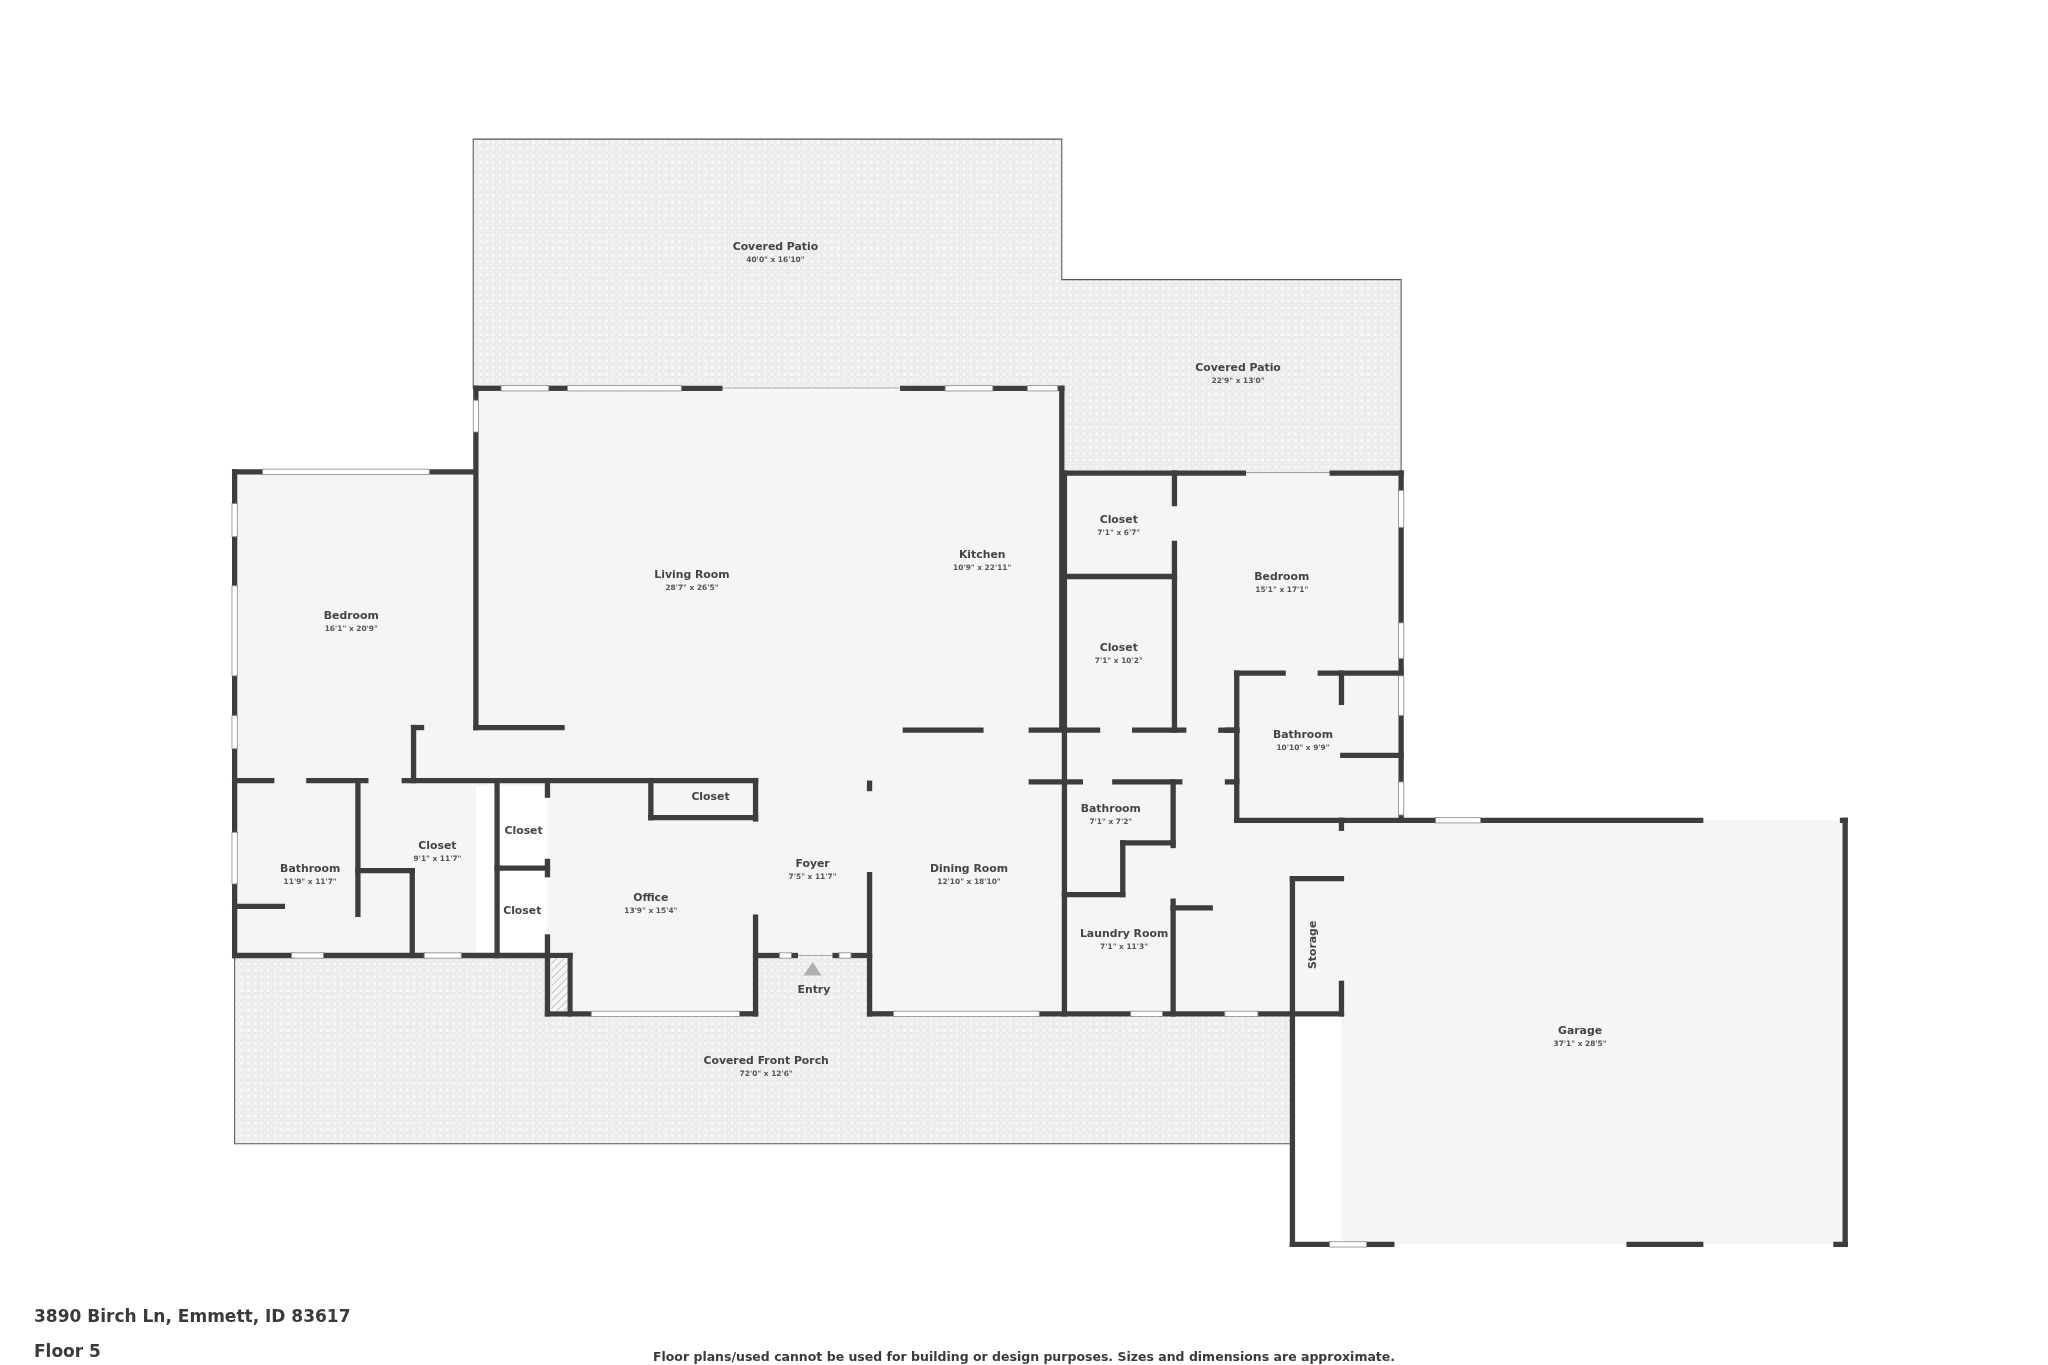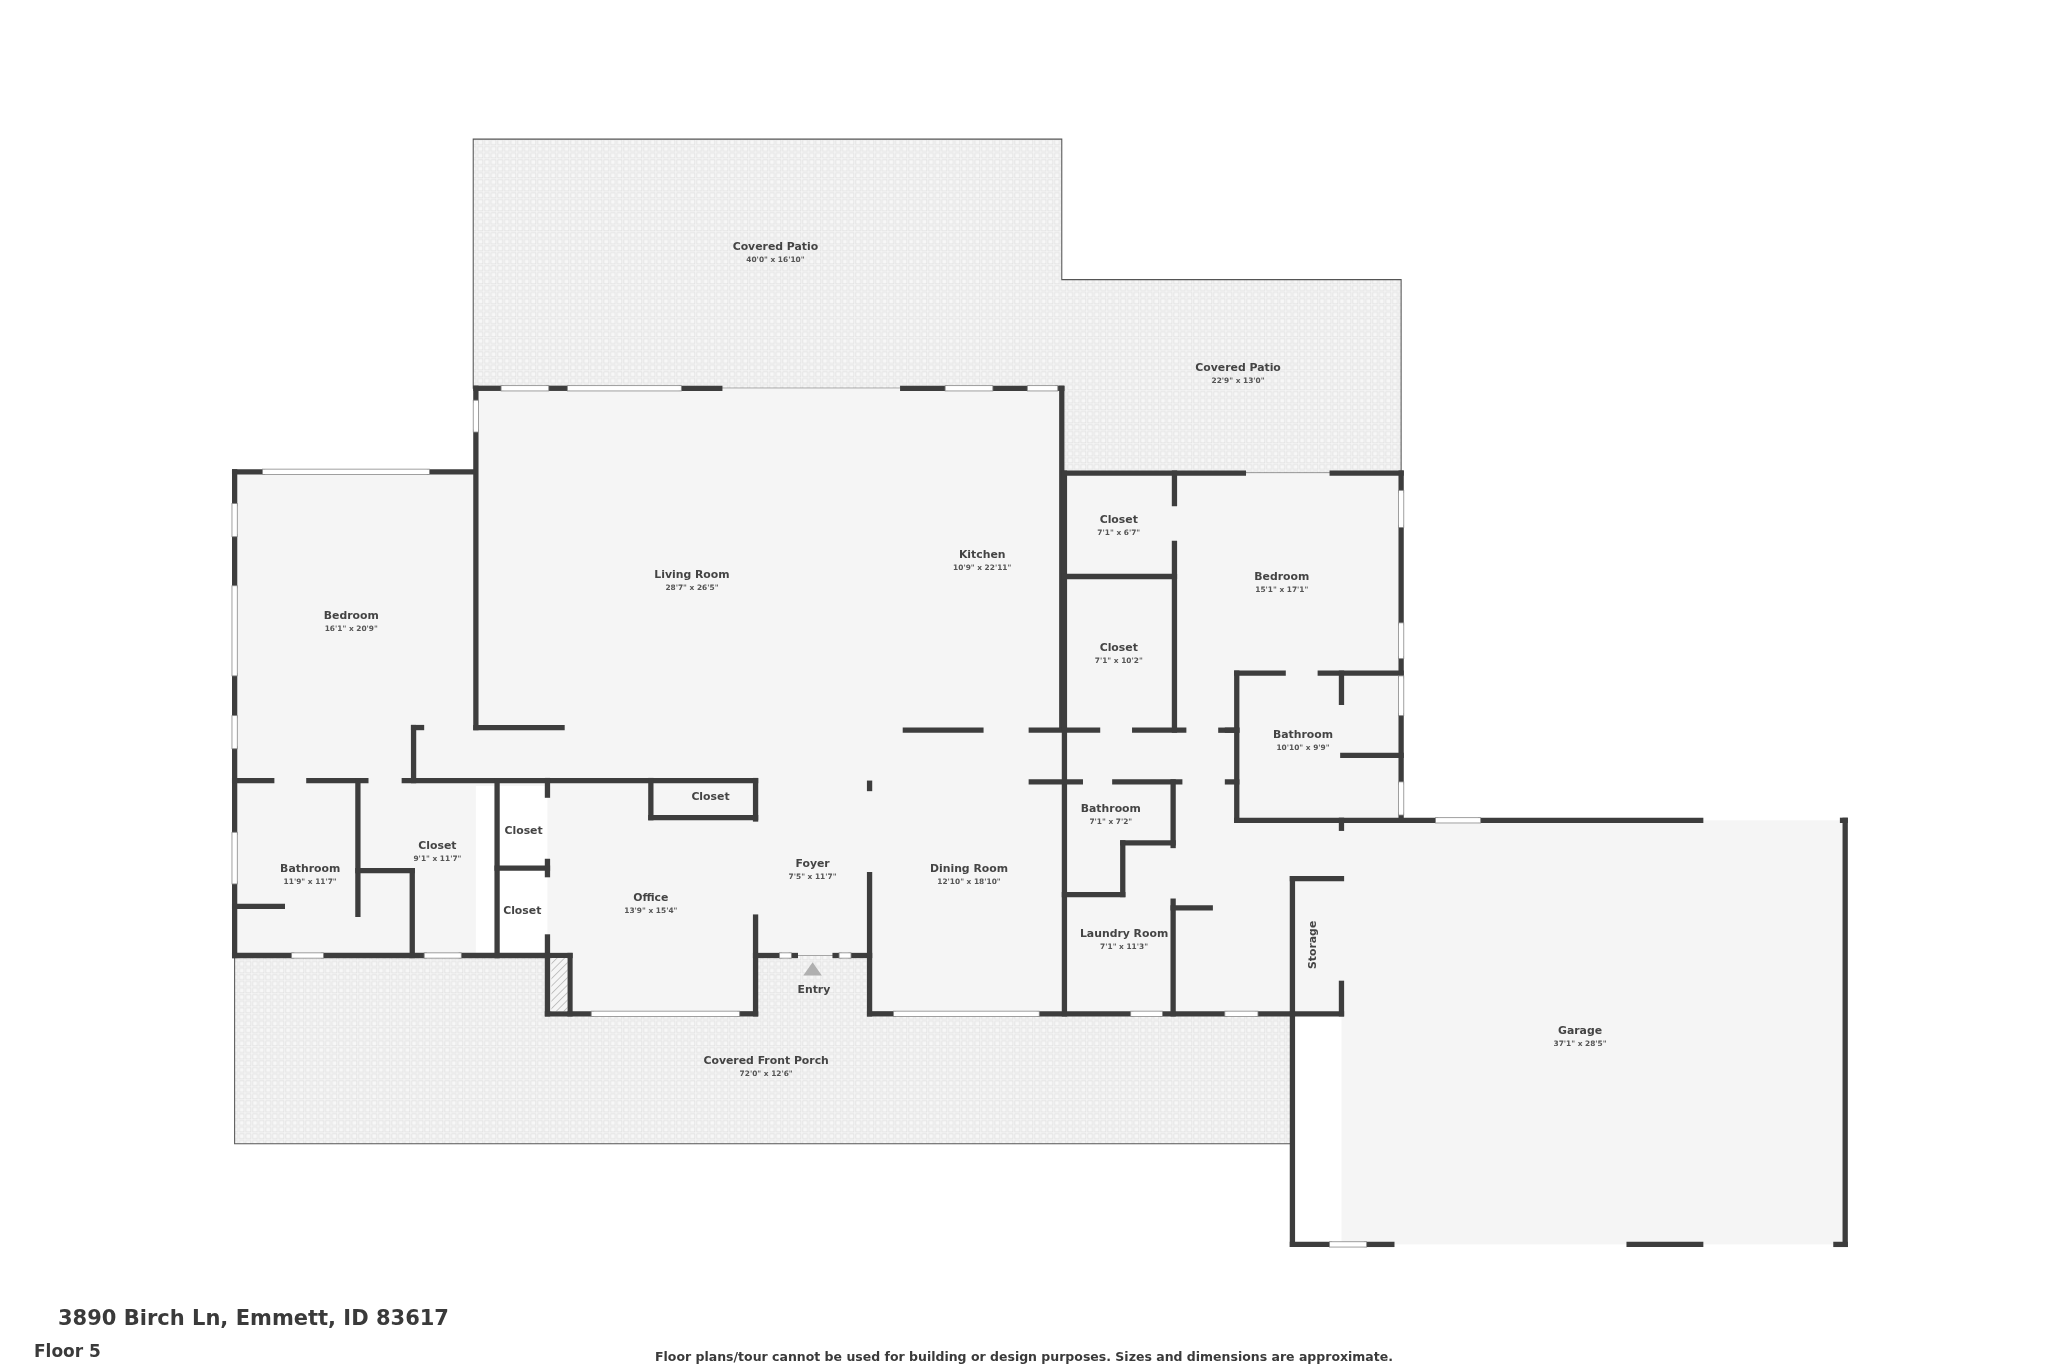--- a/index.html
+++ b/index.html
@@ -1,21 +1,21 @@
 <!DOCTYPE html>
 <html><head>
   <meta charset="utf-8">
   <style>
     html, body { margin:0; padding:0; background:#ffffff; }
     body { width:2048px; height:1365px; position:relative; overflow:hidden;
            font-family:"DejaVu Sans","Liberation Sans",sans-serif; color:#3a3a3a; }
     #plan { position:absolute; left:0; top:0; width:2048px; height:1365px; }
     .room-label { font-family:"DejaVu Sans","Liberation Sans",sans-serif; font-weight:bold; fill:#444; font-size:8.2px; text-anchor:middle; }
     .room-dim { font-family:"DejaVu Sans","Liberation Sans",sans-serif; font-weight:bold; fill:#555; font-size:5.6px; text-anchor:middle; }
-    .footer-address { position:absolute; left:34px; top:1306px; font-size:21px; font-weight:bold; color:#3a3a3a; font-family:"DejaVu Sans","Liberation Sans",sans-serif;margin-left:24px; }
+    .footer-address { position:absolute; left:34px; top:1306px; font-size:17px; font-weight:bold; color:#3a3a3a; font-family:"DejaVu Sans","Liberation Sans",sans-serif; }
     .footer-floor { position:absolute; left:34px; top:1341px; font-size:17px; font-weight:bold; color:#3a3a3a; font-family:"DejaVu Sans","Liberation Sans",sans-serif; }
     .footer-disclaimer { position:absolute; left:0; width:2048px; top:1349px; text-align:center; font-size:12.5px; font-weight:bold; color:#3a3a3a; font-family:"DejaVu Sans","Liberation Sans",sans-serif; }
   </style>
 </head>
 <body>
 
 <svg id="plan" viewBox="0 0 1545 1030" preserveAspectRatio="none" xmlns="http://www.w3.org/2000/svg">
   <defs>
     <pattern id="tile" width="5" height="5" patternUnits="userSpaceOnUse">
       <rect width="5" height="5" fill="#f7f7f7"></rect>
@@ -248,13 +248,13 @@
 
     <text class="room-label" x="578" y="803">Covered Front Porch</text>
     <text class="room-dim" x="578" y="812">72'0" x 12'6"</text>
 
     <text class="room-label" x="614" y="749">Entry</text>
   </g>
 </svg>
 
 <div class="footer-address">3890 Birch Ln, Emmett, ID 83617</div>
 <div class="footer-floor">Floor 5</div>
-<div class="footer-disclaimer">Floor plans/tour cannot be used for building or design purposes. Sizes and dimensions are approximate.</div>
+<div class="footer-disclaimer">Floor plans/used cannot be used for building or design purposes. Sizes and dimensions are approximate.</div>
 
 </body></html>

